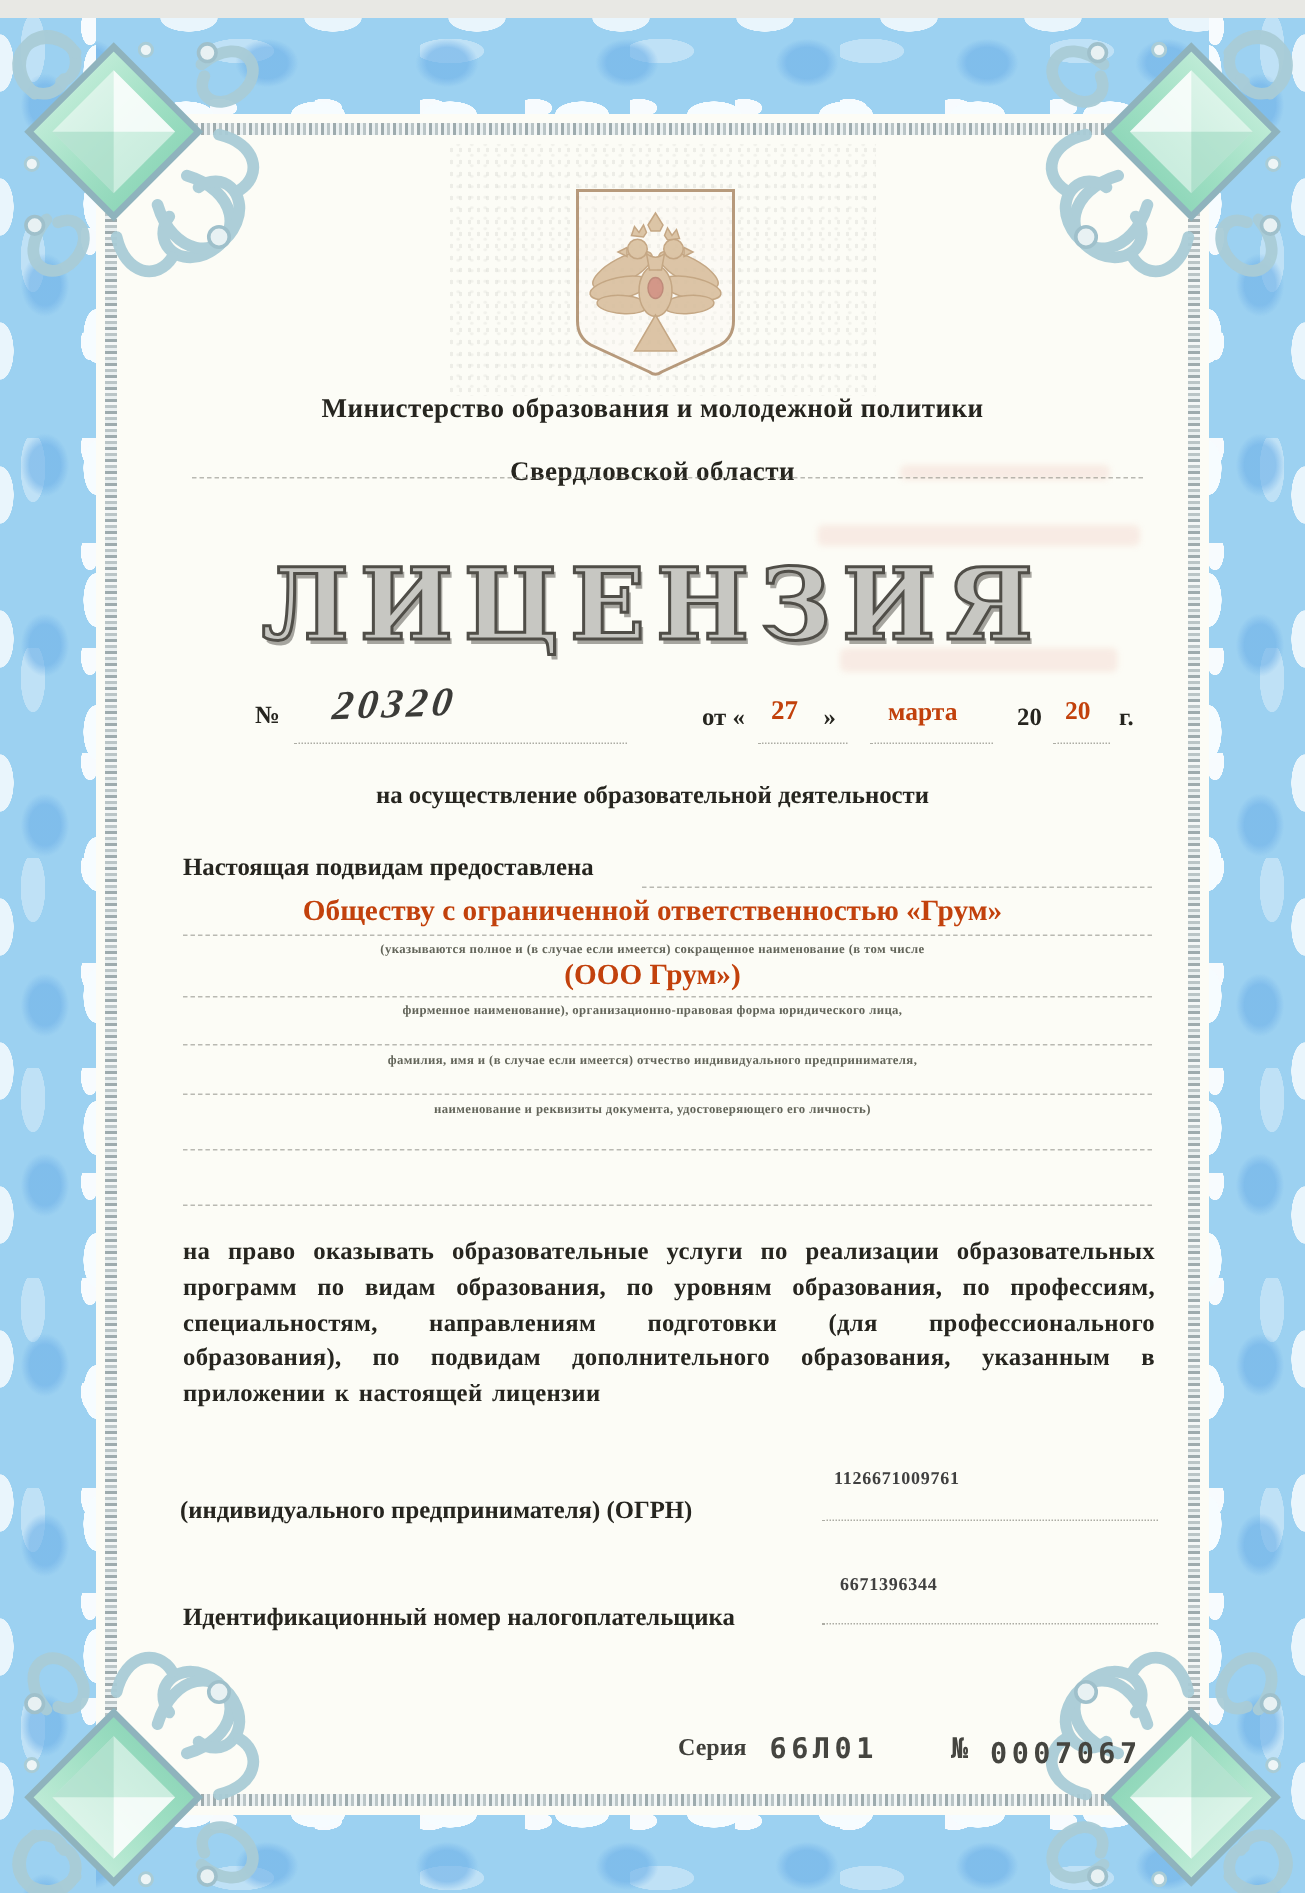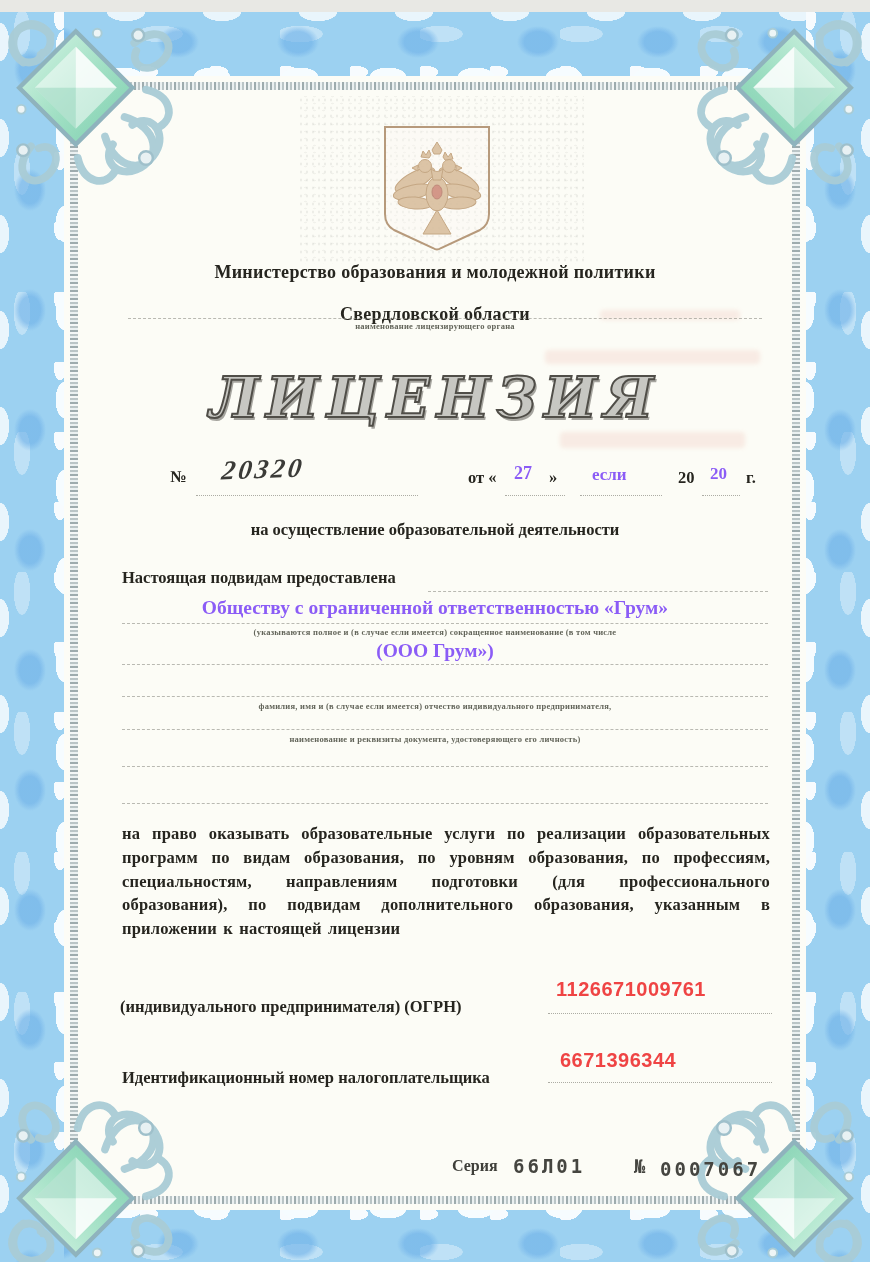--- a/index.html
+++ b/index.html
@@ -58,32 +58,31 @@
     background-size:6px 8px,9px 7px;background-position:0 0,3px 4px;
   }
   .ghost{position:absolute;filter:blur(2px);background:rgba(224,118,100,.12);border-radius:4px;}
   
   .t{position:absolute;white-space:nowrap;}
   .center{left:85px;width:700px;text-align:center;}
   .bold{font-weight:700;}
   .ministry{font-size:18px;letter-spacing:.3px;color:#26251f;}
   .cap{font-size:8.5px;font-weight:700;color:#63655a;letter-spacing:.25px;}
   .title{
-    font-family:"DejaVu Serif",serif;font-weight:700;font-size:56px;letter-spacing:7px;
+    font-family:"DejaVu Serif",serif;font-weight:700;font-size:66px;letter-spacing:7px;
     color:#c7c7c2;-webkit-text-stroke:2px #504e48;
     text-shadow:2px 3px 0 rgba(62,60,54,.45), -1px -1px 0 rgba(255,255,255,.8);
-    font-style:italic;
   }
   .serif16{font-size:16.5px;font-weight:700;color:#26251f;}
-  .big{font-size:19.5px;font-weight:700;color:#8b5cf6;}
+  .big{font-size:19.5px;font-weight:700;color:#c2410c;}
   .hand{
     font-style:italic;font-weight:700;font-size:27px;color:#3b3b38;
     letter-spacing:3px;transform:rotate(-2deg) skewX(-10deg);
   }
-  .num{font-family:Liberation Sans, sans-serif;font-weight:700;font-size:20px;letter-spacing:.5px;color:#ef4444;}
+  .num{font-family:Liberation Serif, serif;font-weight:700;font-size:12px;letter-spacing:.5px;color:#404040;}
   .stamp{font-family:"DejaVu Sans Mono",monospace;font-weight:700;font-size:19px;letter-spacing:3px;color:#454540;}
   .para{
     position:absolute;left:122px;top:810px;width:648px;white-space:normal;
     font-size:16.5px;font-weight:700;line-height:1.44;text-align:justify;
     letter-spacing:.2px;word-spacing:2px;color:#26251f;
   }
   .dash{position:absolute;border-top:1.4px dashed #8e8e85;opacity:.6;}
   .dots{position:absolute;border-top:1.6px dotted #8b8b82;opacity:.7;}
 </style>
 </head>
@@ -172,47 +171,47 @@
   <div class="ghost" style="left:560px;top:420px;width:185px;height:16px;"></div>
   <div class="ghost" style="left:600px;top:298px;width:140px;height:10px;"></div>
 
   <svg style="position:absolute;left:377px;top:110px;" width="120" height="134" viewBox="0 0 120 134">
       <use href="#arms"></use>
     </svg>
 
   <div class="t center ministry bold" style="top:250px;">Министерство образования и молодежной политики</div>
   <div class="t center ministry bold" style="top:292px;">Свердловской области</div>
   <div class="dash" style="left:128px;top:306px;width:634px;"></div>
-  <div class="t center cap" style="top:309px;">наименование лицензирующего органа</div>
 
   <div class="t center title" style="top:352px;">ЛИЦЕНЗИЯ</div>
 
   <div class="t serif16" style="left:170px;top:455px;">№</div>
   <div class="t hand" style="left:222px;top:442px;">20320</div>
   <div class="dots" style="left:196px;top:483px;width:222px;"></div>
   <div class="t serif16" style="left:468px;top:456px;">от «</div>
   <div class="t big" style="left:514px;top:451px;font-size:18px;">27</div>
   <div class="t serif16" style="left:549px;top:456px;">»</div>
   <div class="dots" style="left:505px;top:483px;width:60px;"></div>
-  <div class="t big" style="left:592px;top:453px;font-size:17px;">если</div>
+  <div class="t big" style="left:592px;top:453px;font-size:17px;">марта</div>
   <div class="dots" style="left:580px;top:483px;width:82px;"></div>
   <div class="t serif16" style="left:678px;top:456px;">20</div>
   <div class="t big" style="left:710px;top:452px;font-size:17px;">20</div>
   <div class="dots" style="left:702px;top:483px;width:38px;"></div>
   <div class="t serif16" style="left:746px;top:456px;">г.</div>
 
   <div class="t center serif16" style="top:508px;">на осуществление образовательной деятельности</div>
 
   <div class="t serif16" style="left:122px;top:556px;">Настоящая подвидам предоставлена</div>
   <div class="dash" style="left:428px;top:579px;width:340px;"></div>
   <div class="t center big" style="top:585px;">Обществу с ограниченной ответственностью «Грум»</div>
   <div class="dash" style="left:122px;top:611px;width:646px;"></div>
   <div class="t center cap" style="top:615px;">(указываются полное и (в случае если имеется) сокращенное наименование (в том числе</div>
   <div class="t center big" style="top:628px;">(ООО Грум»)</div>
   <div class="dash" style="left:122px;top:652px;width:646px;"></div>
+  <div class="t center cap" style="top:656px;">фирменное наименование), организационно-правовая форма юридического лица,</div>
   <div class="dash" style="left:122px;top:684px;width:646px;"></div>
   <div class="t center cap" style="top:689px;">фамилия, имя и (в случае если имеется) отчество индивидуального предпринимателя,</div>
   <div class="dash" style="left:122px;top:717px;width:646px;"></div>
   <div class="t center cap" style="top:722px;">наименование и реквизиты документа, удостоверяющего его личность)</div>
   <div class="dash" style="left:122px;top:754px;width:646px;"></div>
   <div class="dash" style="left:122px;top:791px;width:646px;"></div>
 
   <div class="para">на право оказывать образовательные услуги по реализации образовательных программ по видам образования, по уровням образования, по профессиям, специальностям, направлениям подготовки (для профессионального образования), по подвидам дополнительного образования, указанным в приложении к настоящей лицензии</div>
 
   <div class="t serif16" style="left:120px;top:985px;">(индивидуального предпринимателя) (ОГРН)</div>

